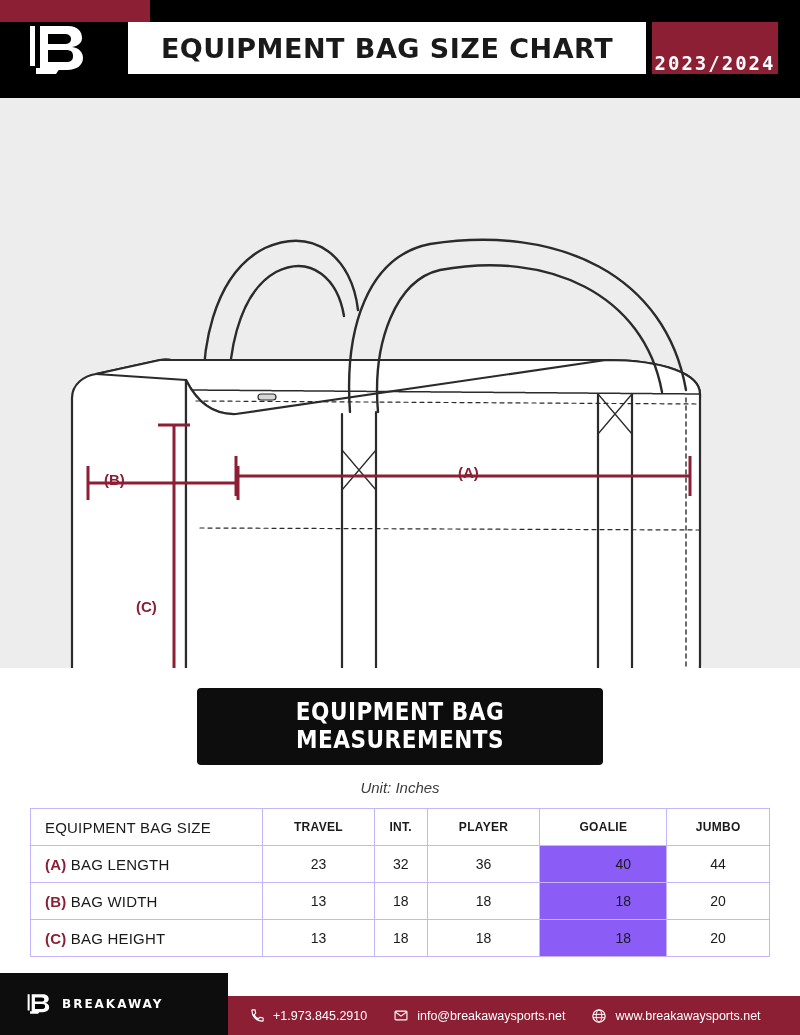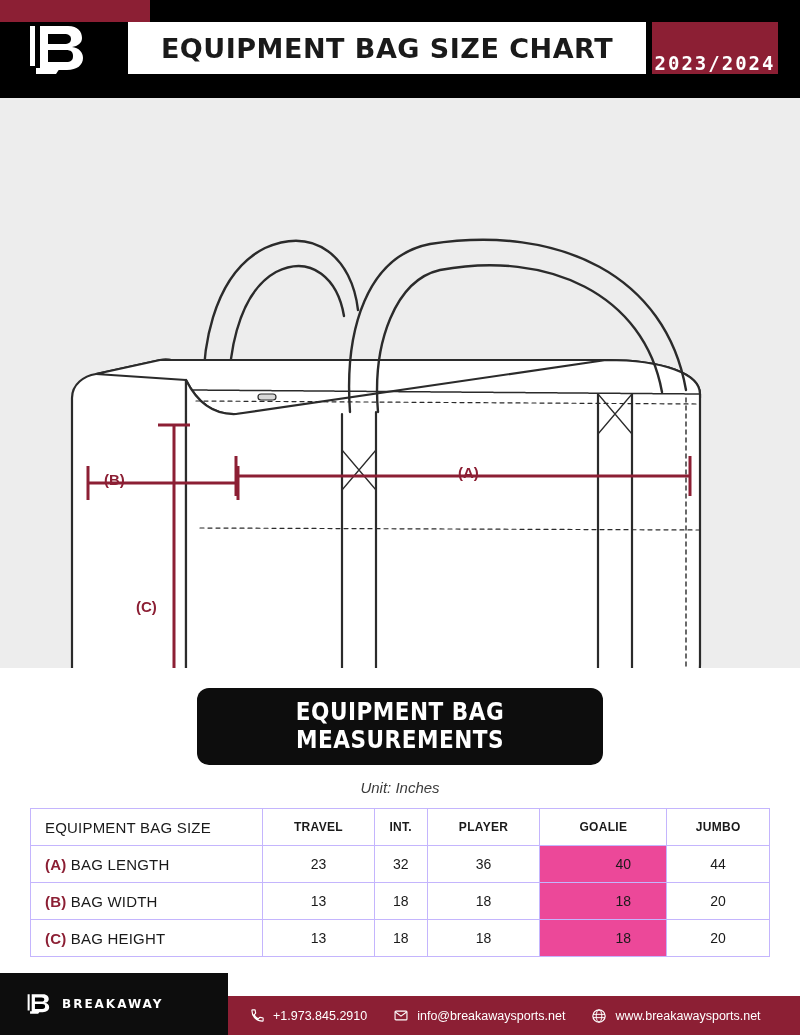--- a/index.html
+++ b/index.html
@@ -99,21 +99,21 @@
   
   .meas-wrap {
     position: relative;
     background: #ffffff;
     padding-top: 10px;
   }
   .meas-banner {
     width: 406px;
     margin: 10px auto 0 auto;
     background: #0d0d0d;
-    border-radius: 12px;
+    border-radius: 4px;
     text-align: center;
     padding: 10px 12px 11px 12px;
   }
   .meas-banner span {
     color: #ffffff;
     font-size: 24px;
     font-weight: bold;
     letter-spacing: 0.5px;
     font-family: "DejaVu Sans Condensed", "DejaVu Sans", sans-serif;
   }
@@ -152,21 +152,21 @@
     font-weight: normal;
     font-size: 15.5px;
     letter-spacing: 0.2px;
   }
   table.size-table thead th.first-col { font-size: 15px; }
   table.size-table td.first-col { font-size: 15px; }
   .row-tag {
     color: #8c1f34;
     font-weight: bold;
   }
-  td.highlight, th.highlight { background: #ec4899; padding-left: 40px; }
+  td.highlight, th.highlight { background: #8b5cf6; padding-left: 40px; }
 
   
   .footer {
     position: absolute;
     left: 0; bottom: 0;
     width: 800px; height: 62px;
     display: flex;
   }
   .footer-brand {
     width: 228px;

